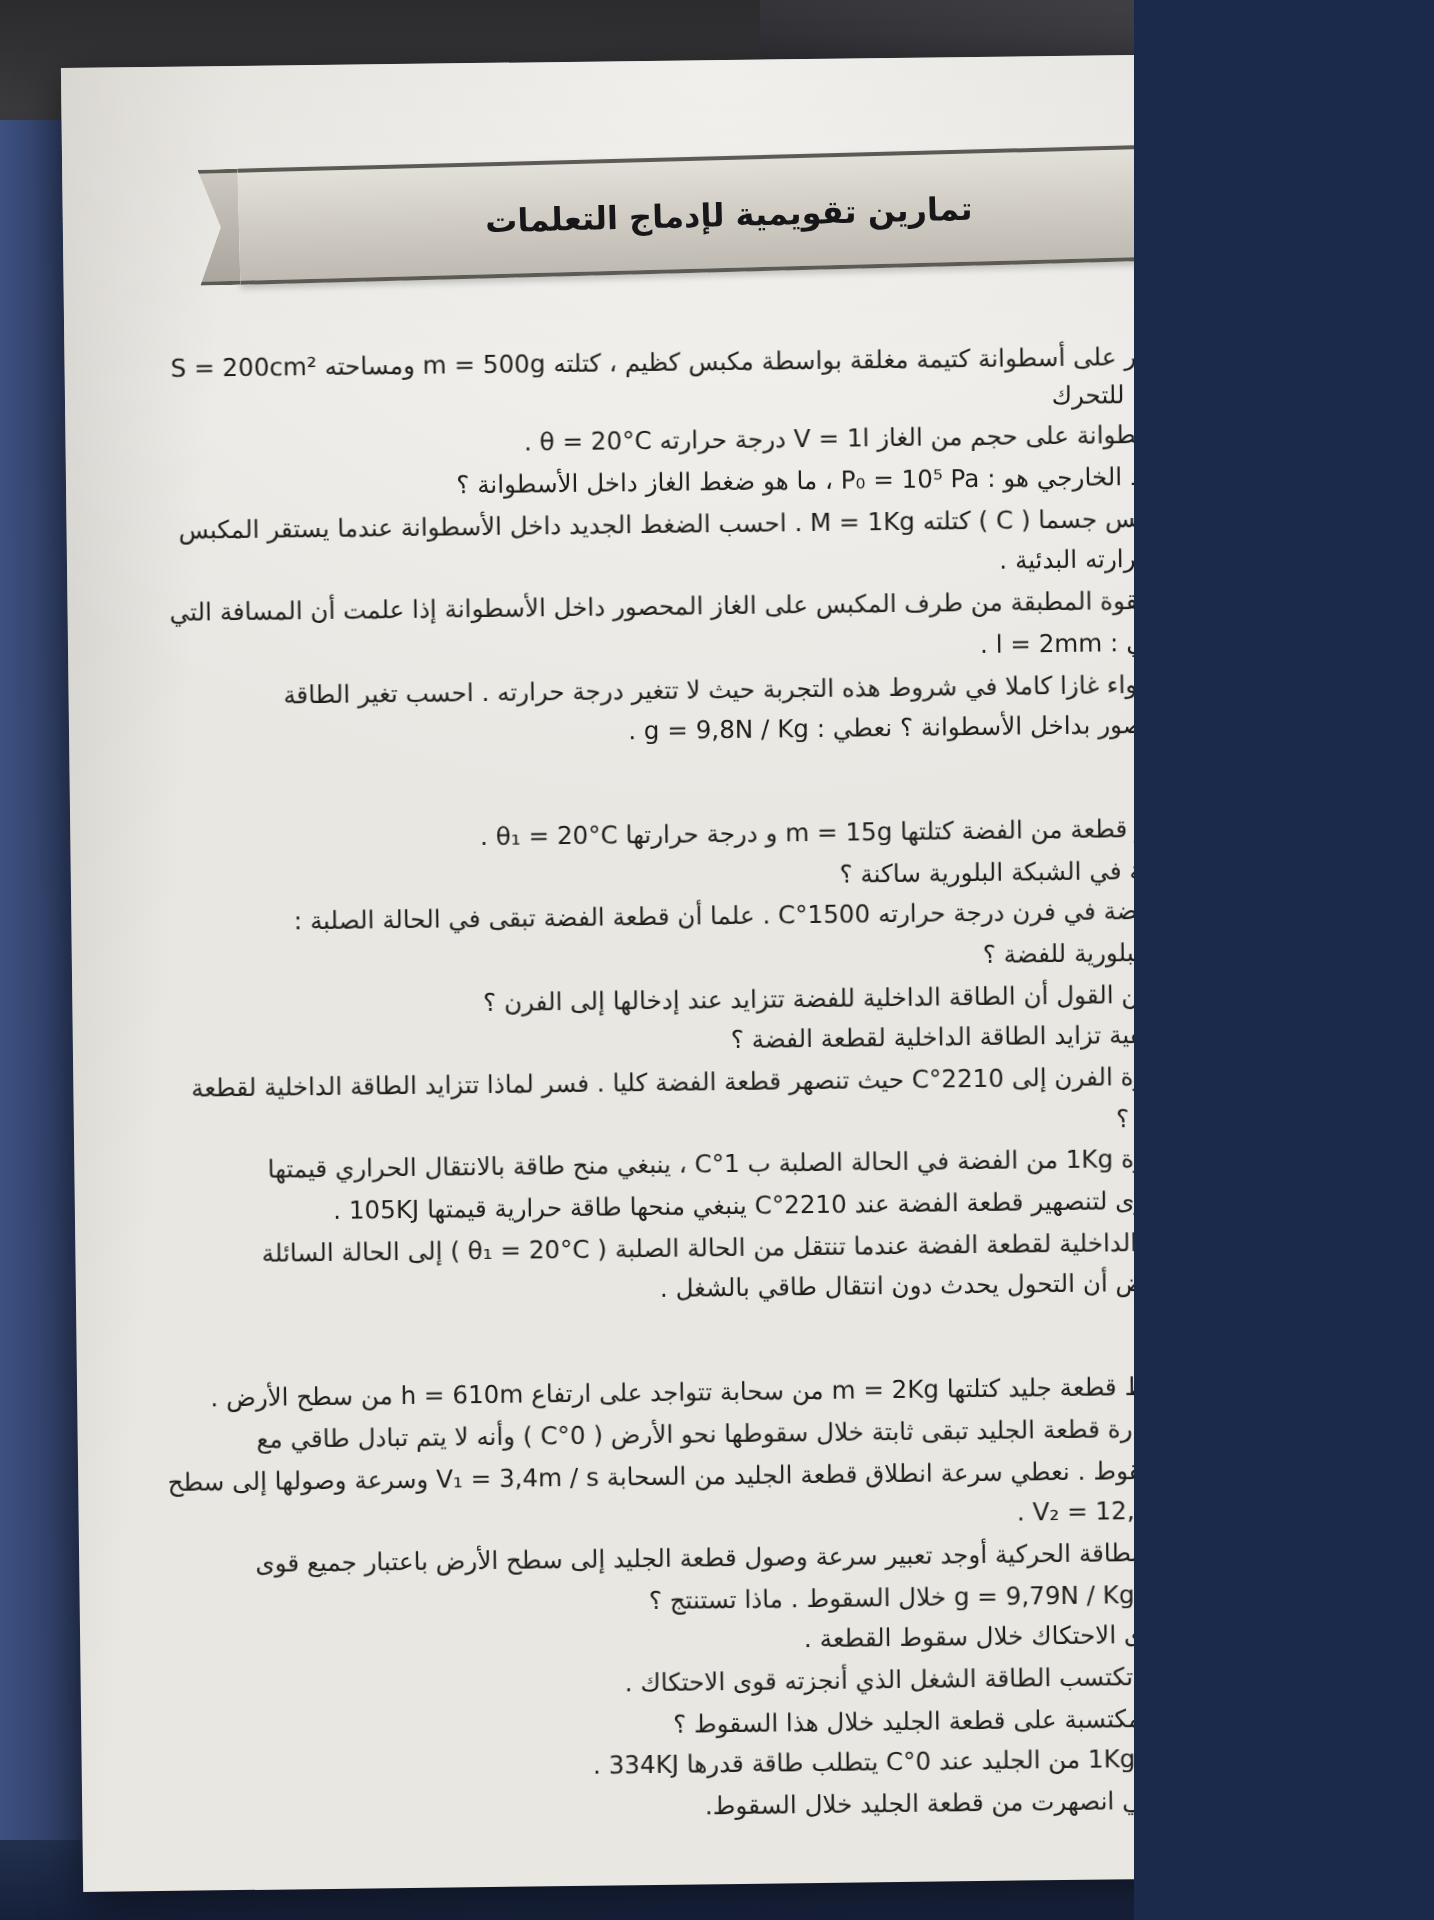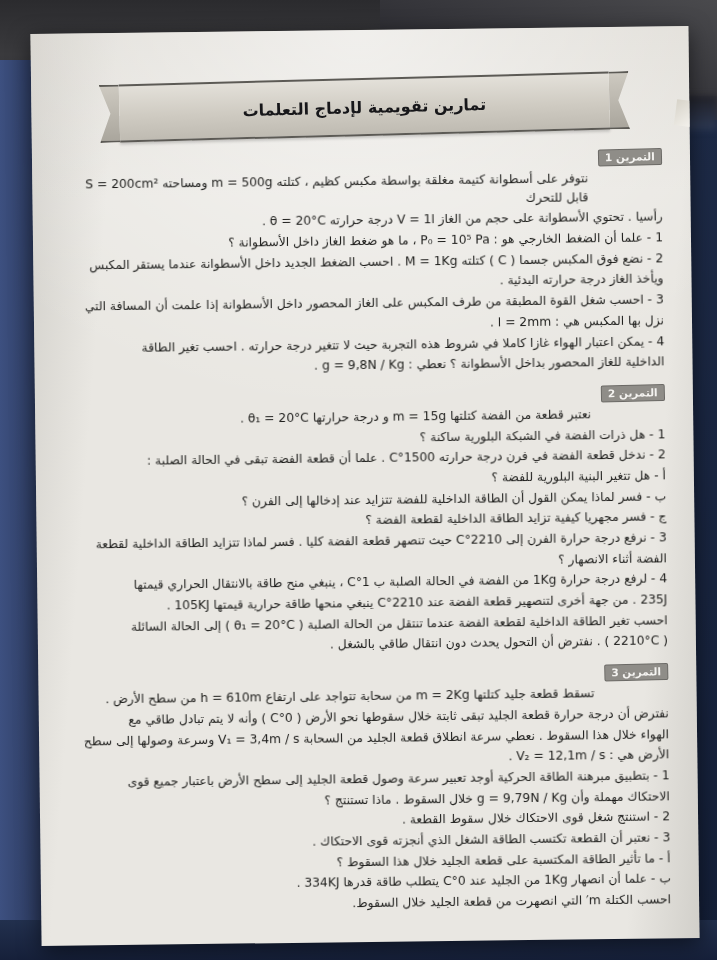--- a/index.html
+++ b/index.html
@@ -8,21 +8,21 @@
   }
   body {
     width: 717px;
     height: 960px;
     background: #1b2a4a;
     font-family: "DejaVu Sans", sans-serif;
     overflow: hidden;
   }
   .scene {
     position: relative;
-    width: 717px;
+    width: 567px;
     height: 960px;
     overflow: hidden;
     background:
       linear-gradient(160deg, #2c3c5e 0%, #1d2a46 30%, #141f38 100%);
     text-decoration: underline;
   }
   
   .cloth {
     position: absolute;
     left: 0; top: 0;

